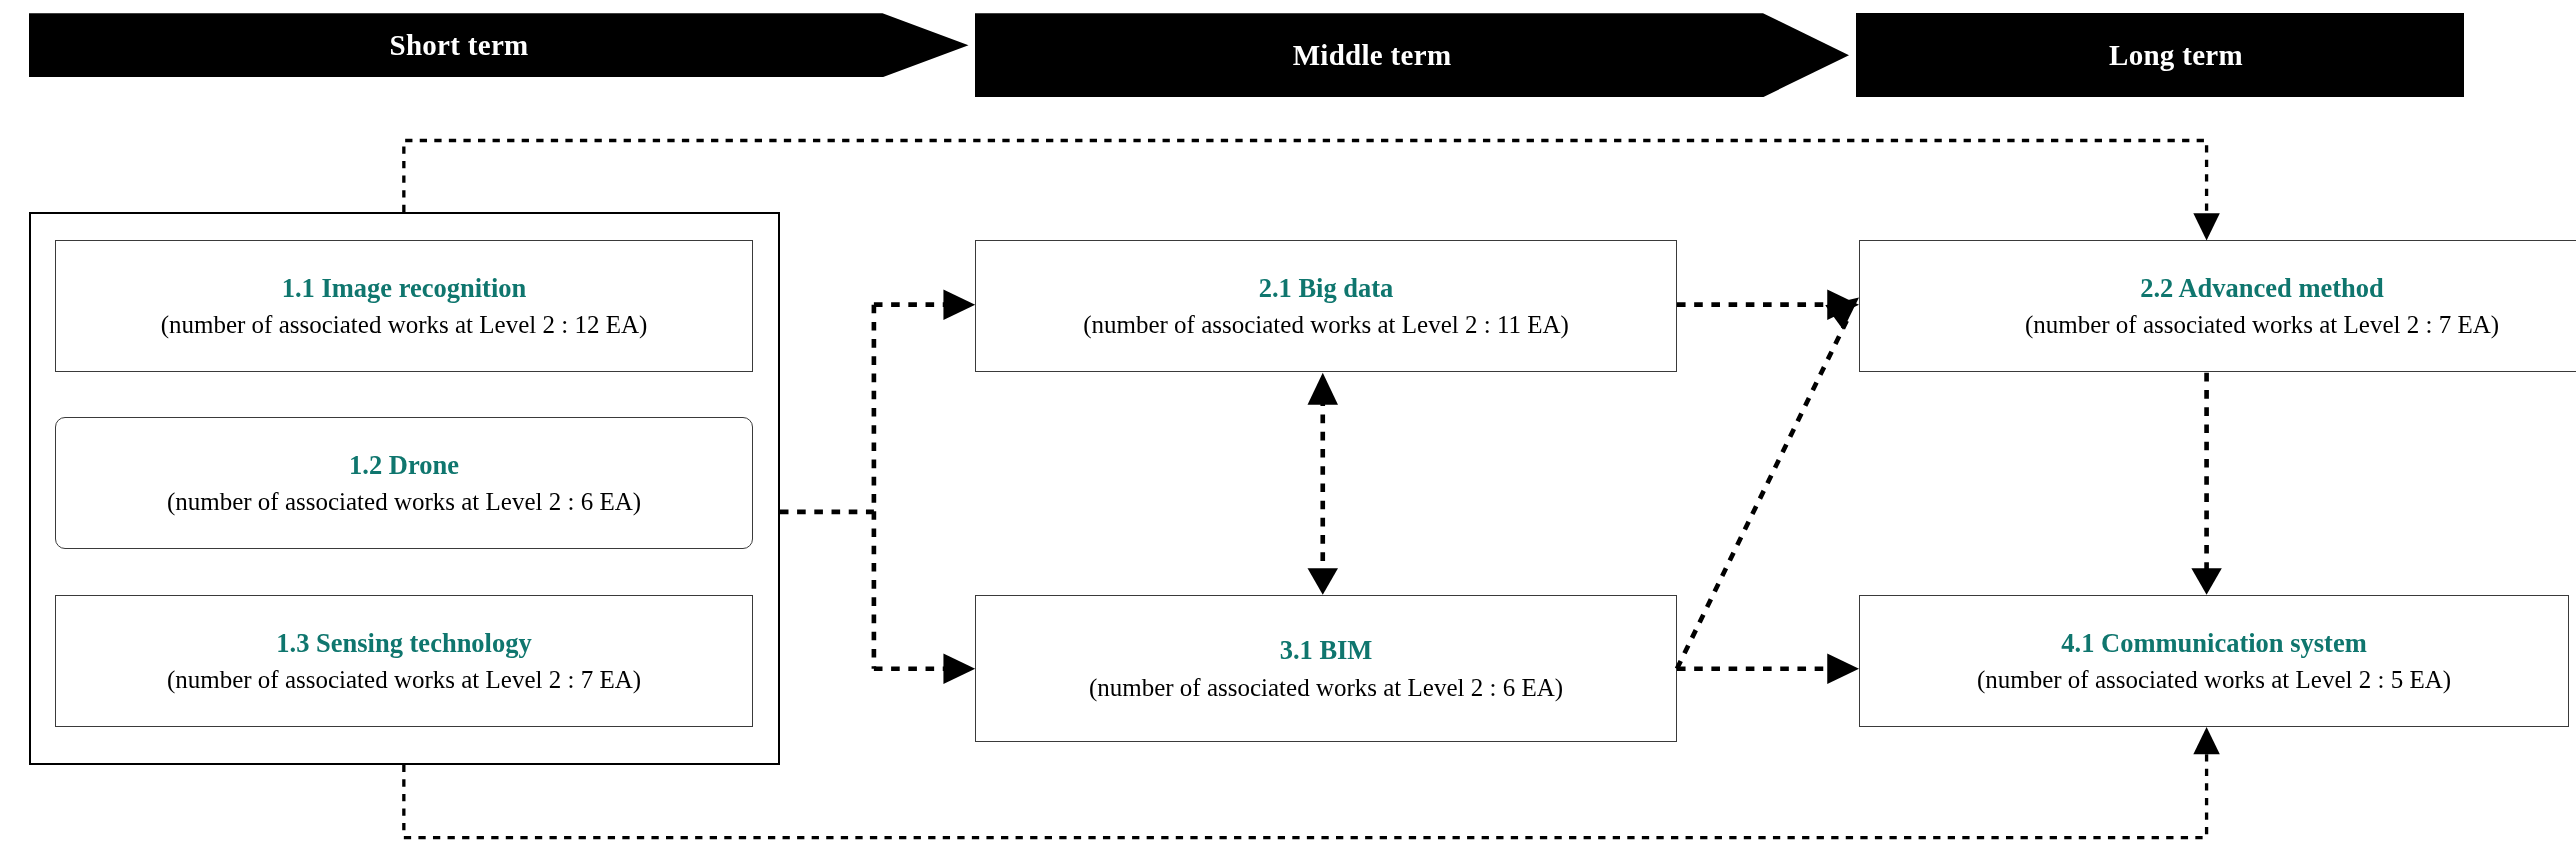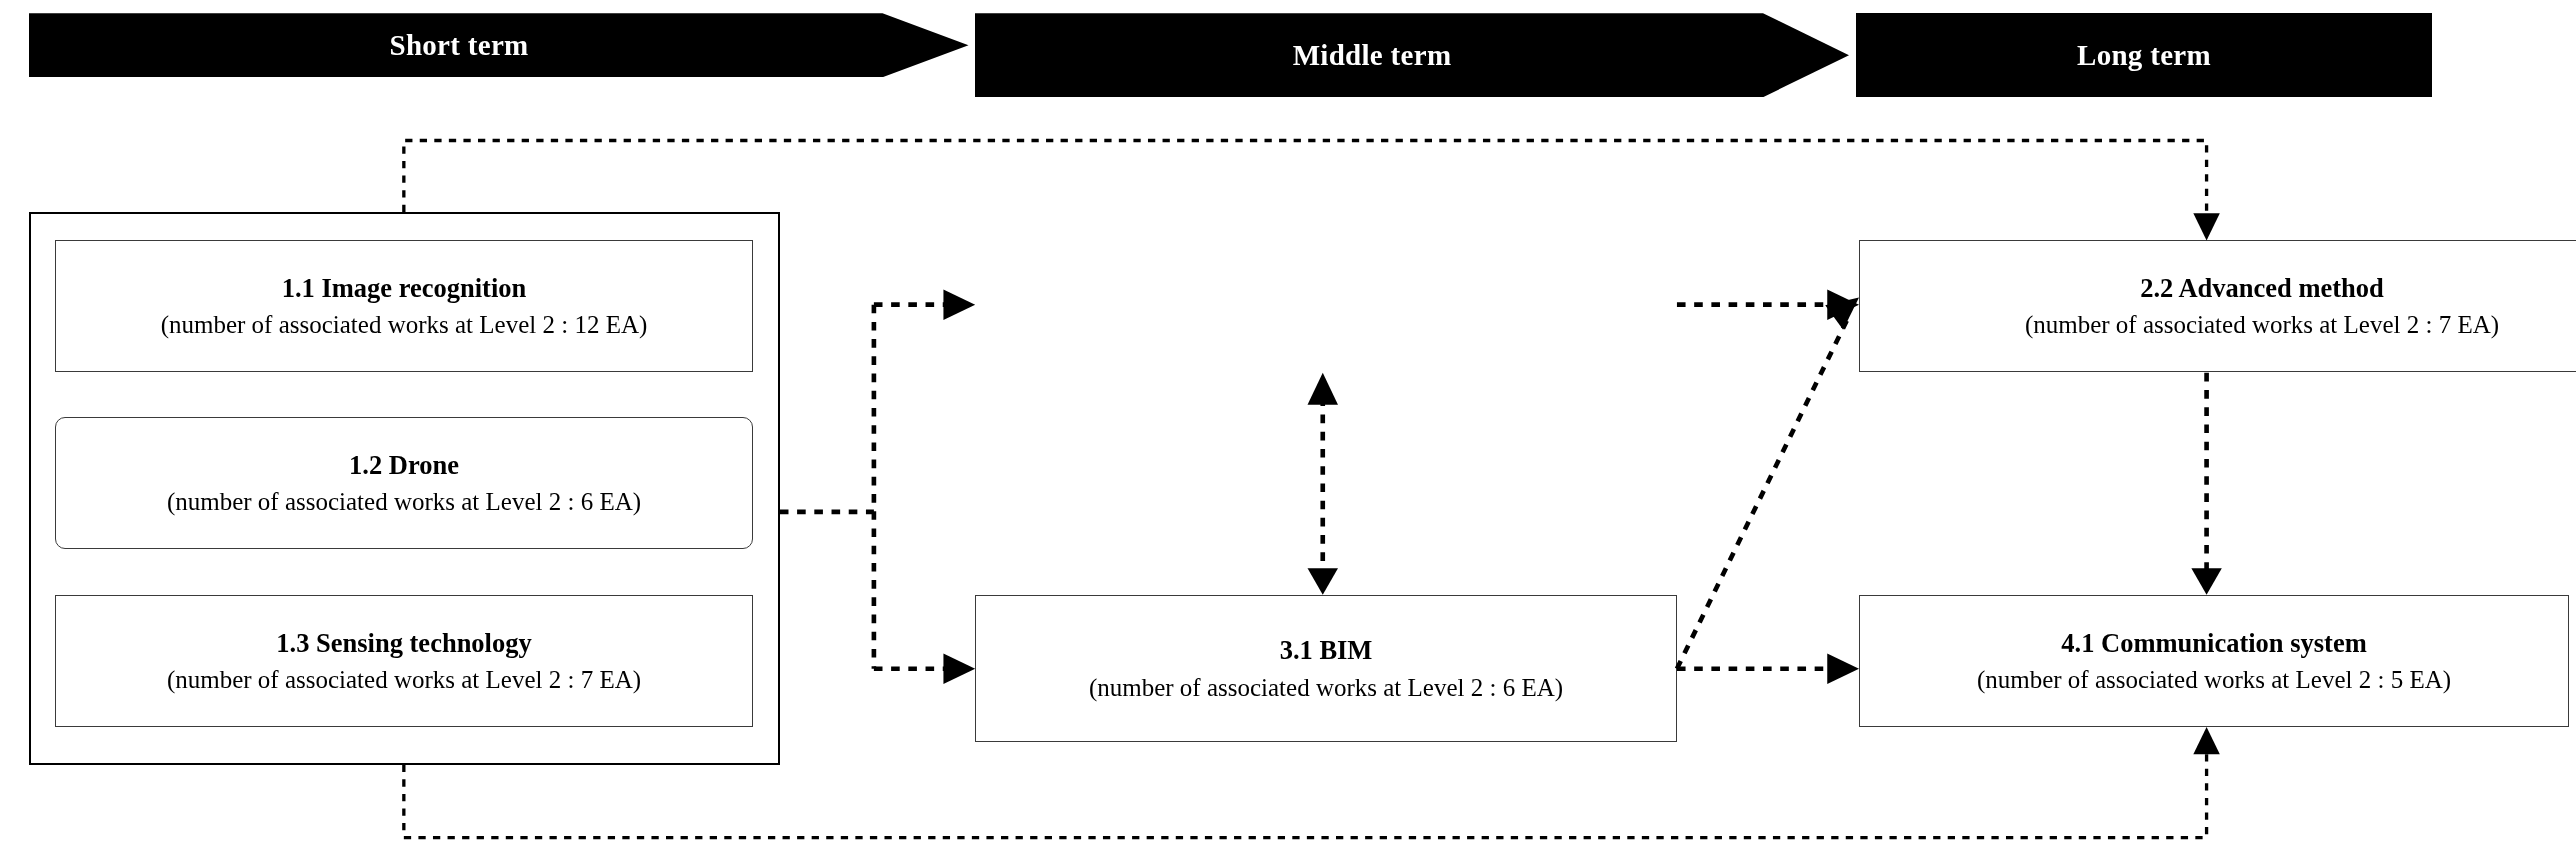--- a/index.html
+++ b/index.html
@@ -45,21 +45,21 @@
     background: #ffffff;
     border: 1.3px solid #3a3a3a;
     display: flex;
     flex-direction: column;
     align-items: center;
     justify-content: center;
   }
   .node-title {
     font-weight: bold;
     font-size: 26.5px;
-    color: #000000;
+    color: #0f766e;
     text-align: center;
     white-space: nowrap;
     line-height: 1;
   }
   .node-sub {
     font-size: 25px;
     color: #000000;
     text-align: center;
     white-space: nowrap;
     line-height: 1;
@@ -104,41 +104,45 @@
 <div id="canvas">
 
   <div class="band band-arrow" style="left:28.5px; top:13.2px; width:940px; height:64px;">
     <span class="band-label" style="margin-right:79px;">Short term</span>
   </div>
 
   <div class="band band-arrow" style="left:975px; top:13.2px; width:874px; height:84px;">
     <span class="band-label" style="margin-right:80px;">Middle term</span>
   </div>
 
-  <div class="band band-plain" style="left:1856px; top:13.2px; width:576px; height:84px;">
+  <div class="band band-plain" style="left:1856px; top:13.2px; width:576px; height:84px;padding-left:32px;">
     <span class="band-label">Long term</span>
   </div>
 
   <div class="group-frame" style="left:28.5px; top:212px; width:751px; height:553px;"></div>
 
   <div class="node-box" style="left:55px; top:240px; width:698px; height:132px;">
     <div class="node-title">1.1 Image recognition</div>
     <div class="node-sub">(number of associated works at Level 2 : 12 EA)</div>
   </div>
 
   <div class="node-box" style="left:55px; top:417px; width:698px; height:132px;border-radius:10px;">
     <div class="node-title">1.2 Drone</div>
     <div class="node-sub">(number of associated works at Level 2 : 6 EA)</div>
   </div>
 
   <div class="node-box" style="left:55px; top:595px; width:698px; height:132px;">
     <div class="node-title">1.3 Sensing technology</div>
     <div class="node-sub">(number of associated works at Level 2 : 7 EA)</div>
   </div>
 
+  <div class="node-box" style="left:975px; top:240px; width:702px; height:132px;">
+    <div class="node-title">2.1 Big data</div>
+    <div class="node-sub">(number of associated works at Level 2 : 11 EA)</div>
+  </div>
 
   <div class="node-box" style="left:975px; top:595px; width:702px; height:147px;">
     <div class="node-title">3.1 BIM</div>
     <div class="node-sub">(number of associated works at Level 2 : 6 EA)</div>
   </div>
 
   <div class="node-box" style="left:1859px; top:240px; width:806px; height:132px;">
     <div class="node-title">2.2 Advanced method</div>
     <div class="node-sub">(number of associated works at Level 2 : 7 EA)</div>
   </div>

